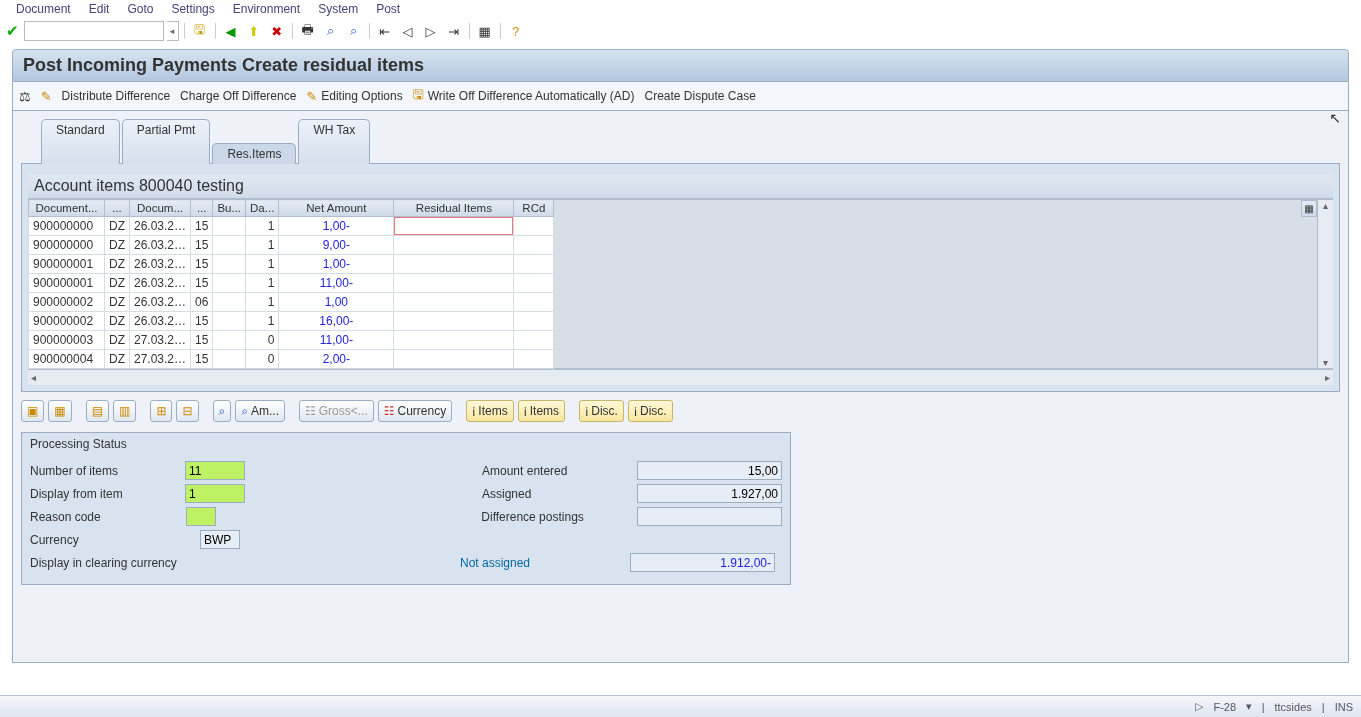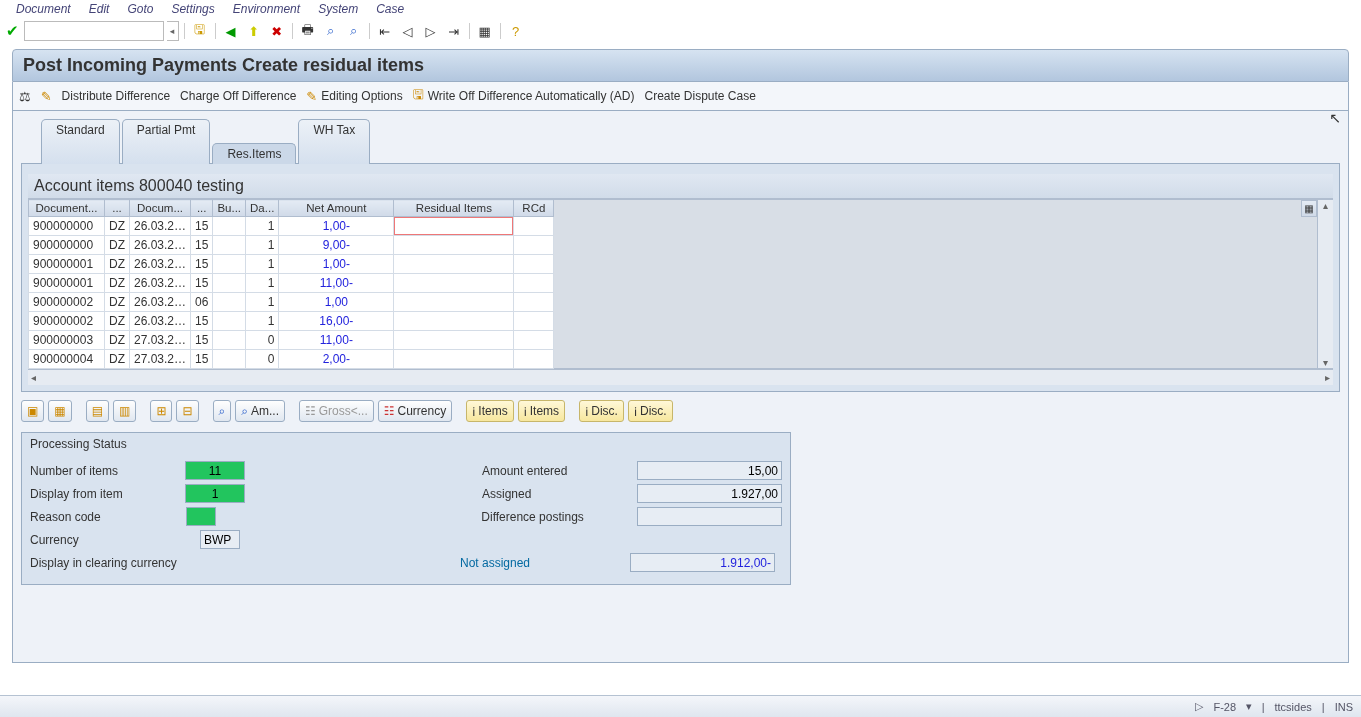--- a/index.html
+++ b/index.html
@@ -15,21 +15,21 @@
 }
 
 .menubar {
   display: flex;
   align-items: center;
   padding: 2px 16px;
   background: #fff;
   font-size: 12px;
   color: #447;
 }
-.menubar .menu-item { margin-right: 18px; cursor: default; font-style: italic; }
+.menubar .menu-item { margin-right: 18px; cursor: default; }
 
 .sys-toolbar {
   display: flex;
   align-items: center;
   padding: 3px 6px;
   background: #fff;
   gap: 3px;
 }
 .sys-toolbar .green-check {
   color: #0a0;
@@ -195,25 +195,24 @@
 }
 .panel .panel-title {
   padding: 4px 8px;
   font-size: 12px;
 }
 .panel .panel-body { padding: 4px 8px 10px 8px; }
 .form-row { display:flex; align-items:center; height: 23px; }
 .form-label { width: 170px; }
 .form-input {
   border: 1px solid #9aadc3;
-  background: #22c55e;
+  background: #bef264;
   height: 19px;
   padding: 1px 3px;
   font-size: 12px;
-  text-align: center;
 }
 .form-input.ro { background: #e7edf4; text-align:right;}
 .form-input.blue { color:#22d; }
 .form-label2 { width: 170px; }
 .mid-col { width: 260px;}
 
 .statusbar {
   position: fixed;
   bottom: 0; left: 0; right: 0;
   height: 22px;
@@ -238,21 +237,21 @@
 </head>
 <body>
 
 <div class="menubar">
   <span class="menu-item">Document</span>
   <span class="menu-item">Edit</span>
   <span class="menu-item">Goto</span>
   <span class="menu-item">Settings</span>
   <span class="menu-item">Environment</span>
   <span class="menu-item">System</span>
-  <span class="menu-item">Case</span>
+  <span class="menu-item">Post</span>
 </div>
 
 <div class="sys-toolbar">
   <span class="green-check">✔</span>
   <input class="cmd" style="">
   <span class="dd">◂</span>
   <span class="tb-sep"></span>
   <span class="tb-ico" style="color:#c90">🖫</span>
   <span class="tb-sep"></span>
   <span class="tb-ico" style="color:#090">◀</span>

